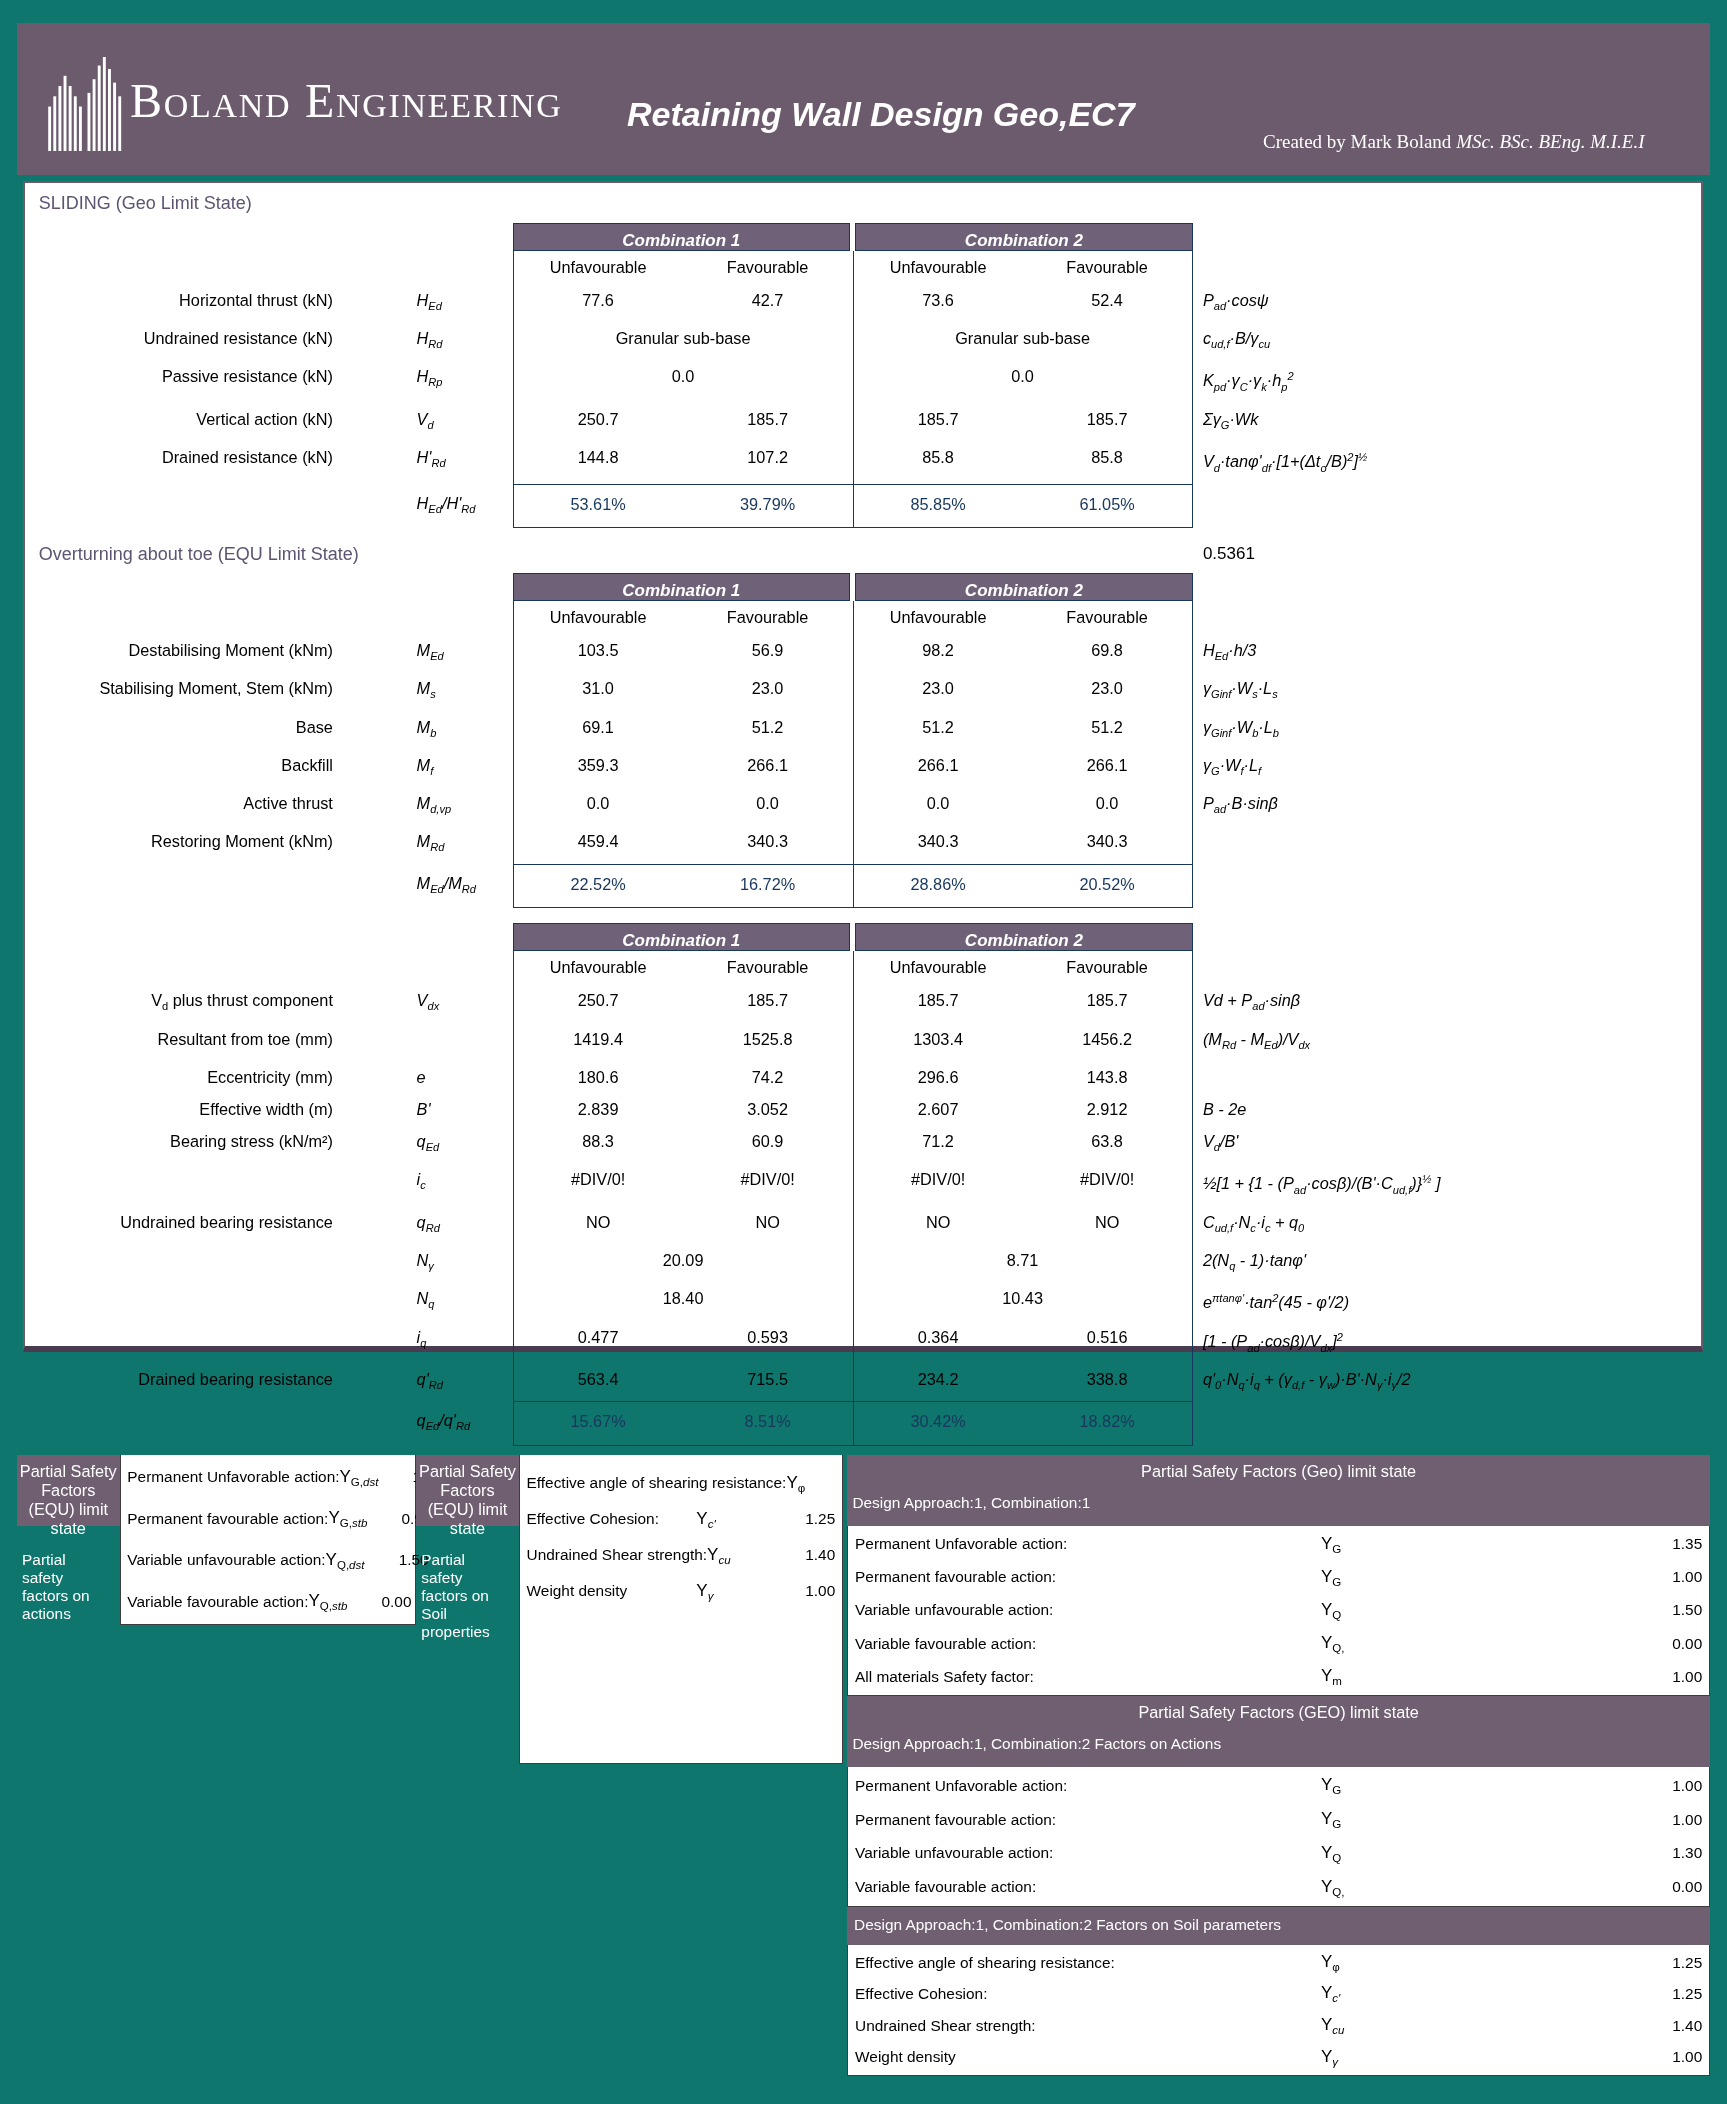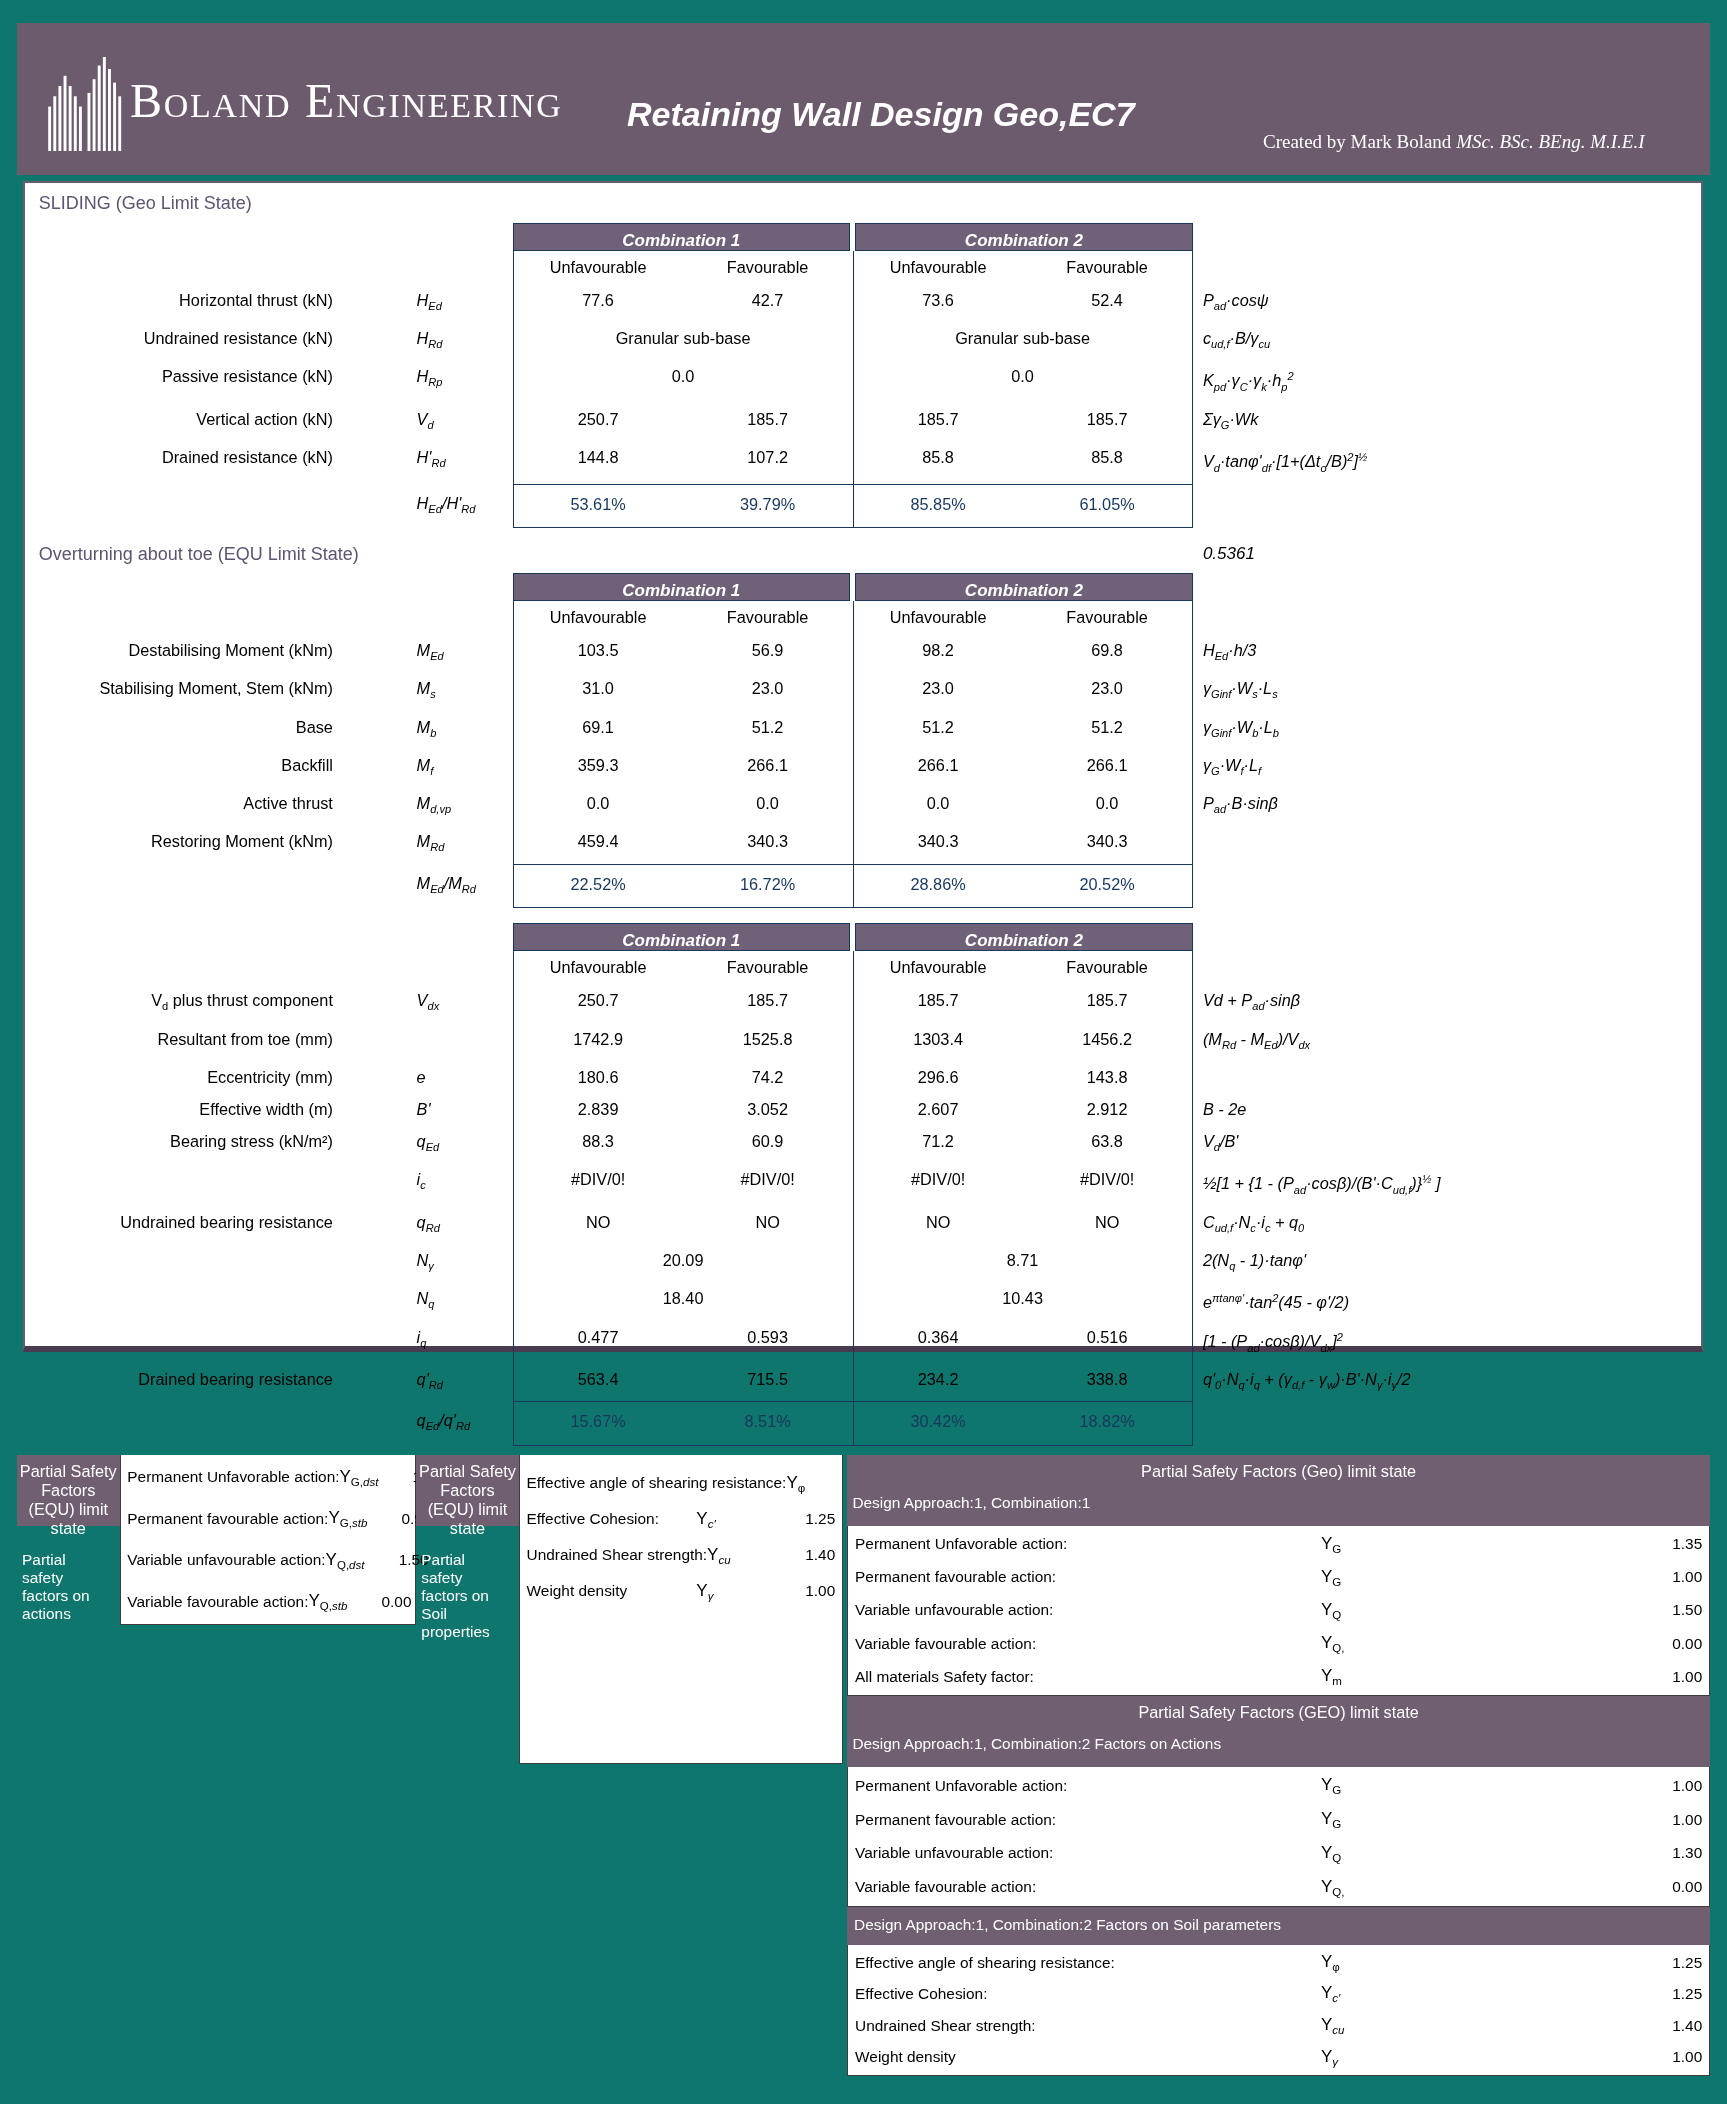--- a/index.html
+++ b/index.html
@@ -15,21 +15,21 @@
   .credit{position:absolute;left:1246px;top:108px;font-family:"Liberation Serif","DejaVu Serif",serif;
           font-size:19px;color:#fff;white-space:nowrap;}
 
   
   .panel{position:absolute;left:23px;top:181px;width:1680px;height:1171px;background:#fff;box-sizing:border-box;
          border:2.6px solid var(--panel-border);border-bottom:6px solid var(--panel-dark);padding:10.3px 0 0 8.6px;}
   .sec{margin-bottom:15.4px;}
   .trow,.sec-head{display:grid;grid-template-columns:313px 166px 170px 170px 170px 170px 1fr;}
   .sec-head{margin-bottom:8.6px;}
   .sec-title{grid-column:1/4;font-size:18px;font-weight:normal;color:var(--sec-title);padding-left:5.1px;white-space:nowrap;}
-  .note{grid-column:7;font-style:italic;font-size:17px;padding-left:10.3px;}
+  .note{grid-column:7;font-size:17px;padding-left:10.3px;}
 
   .bandcell{height:28px;line-height:33px;box-sizing:border-box;text-align:center;color:#fff;
             font-size:17px;font-weight:bold;font-style:italic;background:var(--band-bg);
             border:1.7px solid var(--tborder);}
   .band1{grid-column:3/5;margin-right:2.6px;}
   .band2{grid-column:5/7;margin-left:2.6px;}
 
   .hcell{height:33px;line-height:33px;text-align:center;font-size:16.3px;box-sizing:border-box;}
   .vcell{min-height:32px;line-height:32px;text-align:center;font-size:16.3px;box-sizing:border-box;}
   .c3{grid-column:3}.c4{grid-column:4}.c5{grid-column:5}.c6{grid-column:6}
@@ -250,21 +250,21 @@
           <div class="sym">V<sub>dx</sub></div>
           <div class="vcell c3 bL">250.7</div>
           <div class="vcell c4">185.7</div>
           <div class="vcell c5 bL">185.7</div>
           <div class="vcell c6 bR">185.7</div>
           <div class="fx">Vd + P<sub>ad</sub>·sinβ</div>
         </div>
         <div class="trow">
           <div class="lab">Resultant from toe (mm)</div>
           <div class="sym"></div>
-          <div class="vcell c3 bL">1742.9</div>
+          <div class="vcell c3 bL">1419.4</div>
           <div class="vcell c4">1525.8</div>
           <div class="vcell c5 bL">1303.4</div>
           <div class="vcell c6 bR">1456.2</div>
           <div class="fx">(M<sub>Rd</sub> - M<sub>Ed</sub>)/V<sub>dx</sub></div>
         </div>
         <div class="trow">
           <div class="lab">Eccentricity (mm)</div>
           <div class="sym">e</div>
           <div class="vcell c3 bL">180.6</div>
           <div class="vcell c4">74.2</div>

